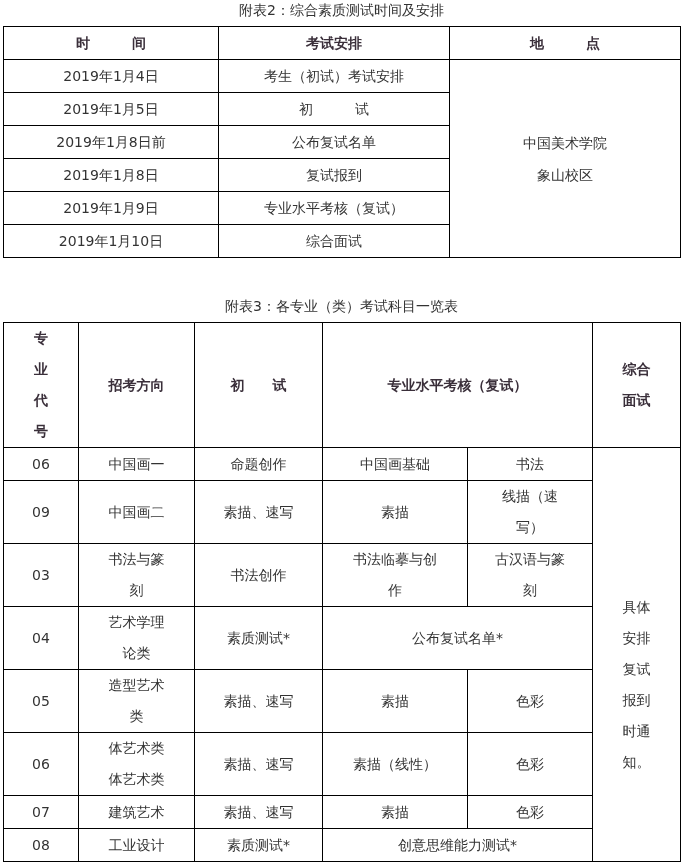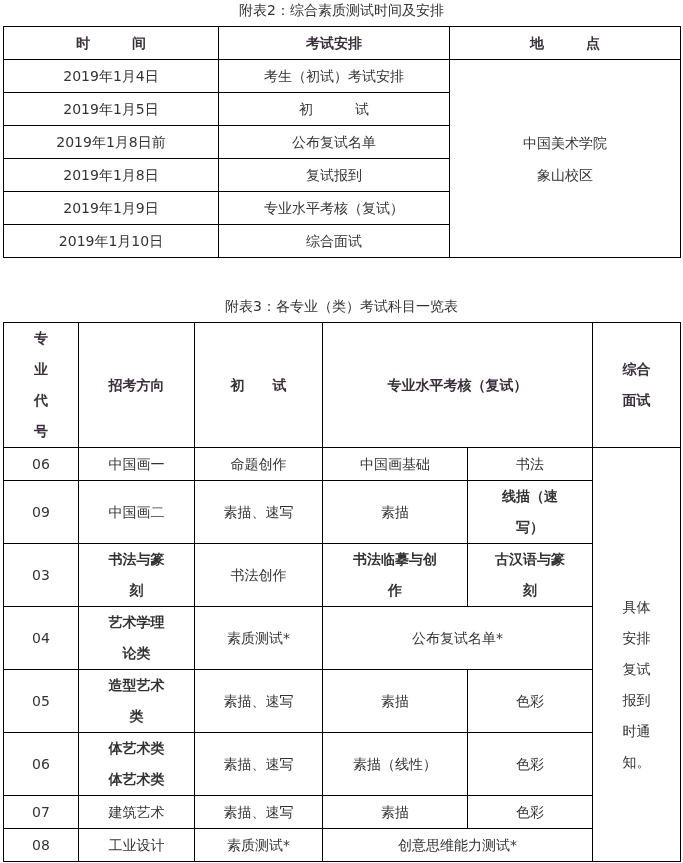--- a/index.html
+++ b/index.html
@@ -6,21 +6,21 @@
   body { width:683px; height:863px; position:relative; overflow:hidden;
          font-family:"DejaVu Sans","Liberation Sans",sans-serif; color:#333; font-size:14px; }
   .caption { position:absolute; left:0; width:683px; text-align:center; font-size:14px; color:#333; }
   .caption b { font-weight:normal; }
   table { position:absolute; border-collapse:collapse; table-layout:fixed; background:#fff; }
   td, th { border:1px solid #000; text-align:center; vertical-align:middle; padding:0 4px;
            font-size:14px; color:#333; line-height:32px; font-weight:normal; }
   th { font-weight:bold; color:#3a2f3a; }
   #t2 { left:3px; top:26px; width:677px; }
   #t3 { left:3px; top:322px; width:677px; }
-  #t3 td.wrap { line-height:31px;font-weight:bold; }
+  #t3 td.wrap { line-height:31px; }
   .vert { line-height:31px; }
 </style>
 </head>
 <body>
 
 <div class="caption" style="top:2px;">
   <b>附表2：</b><span>综合素质测试时间及安排</span>
 </div>
 
 <table id="t2">

